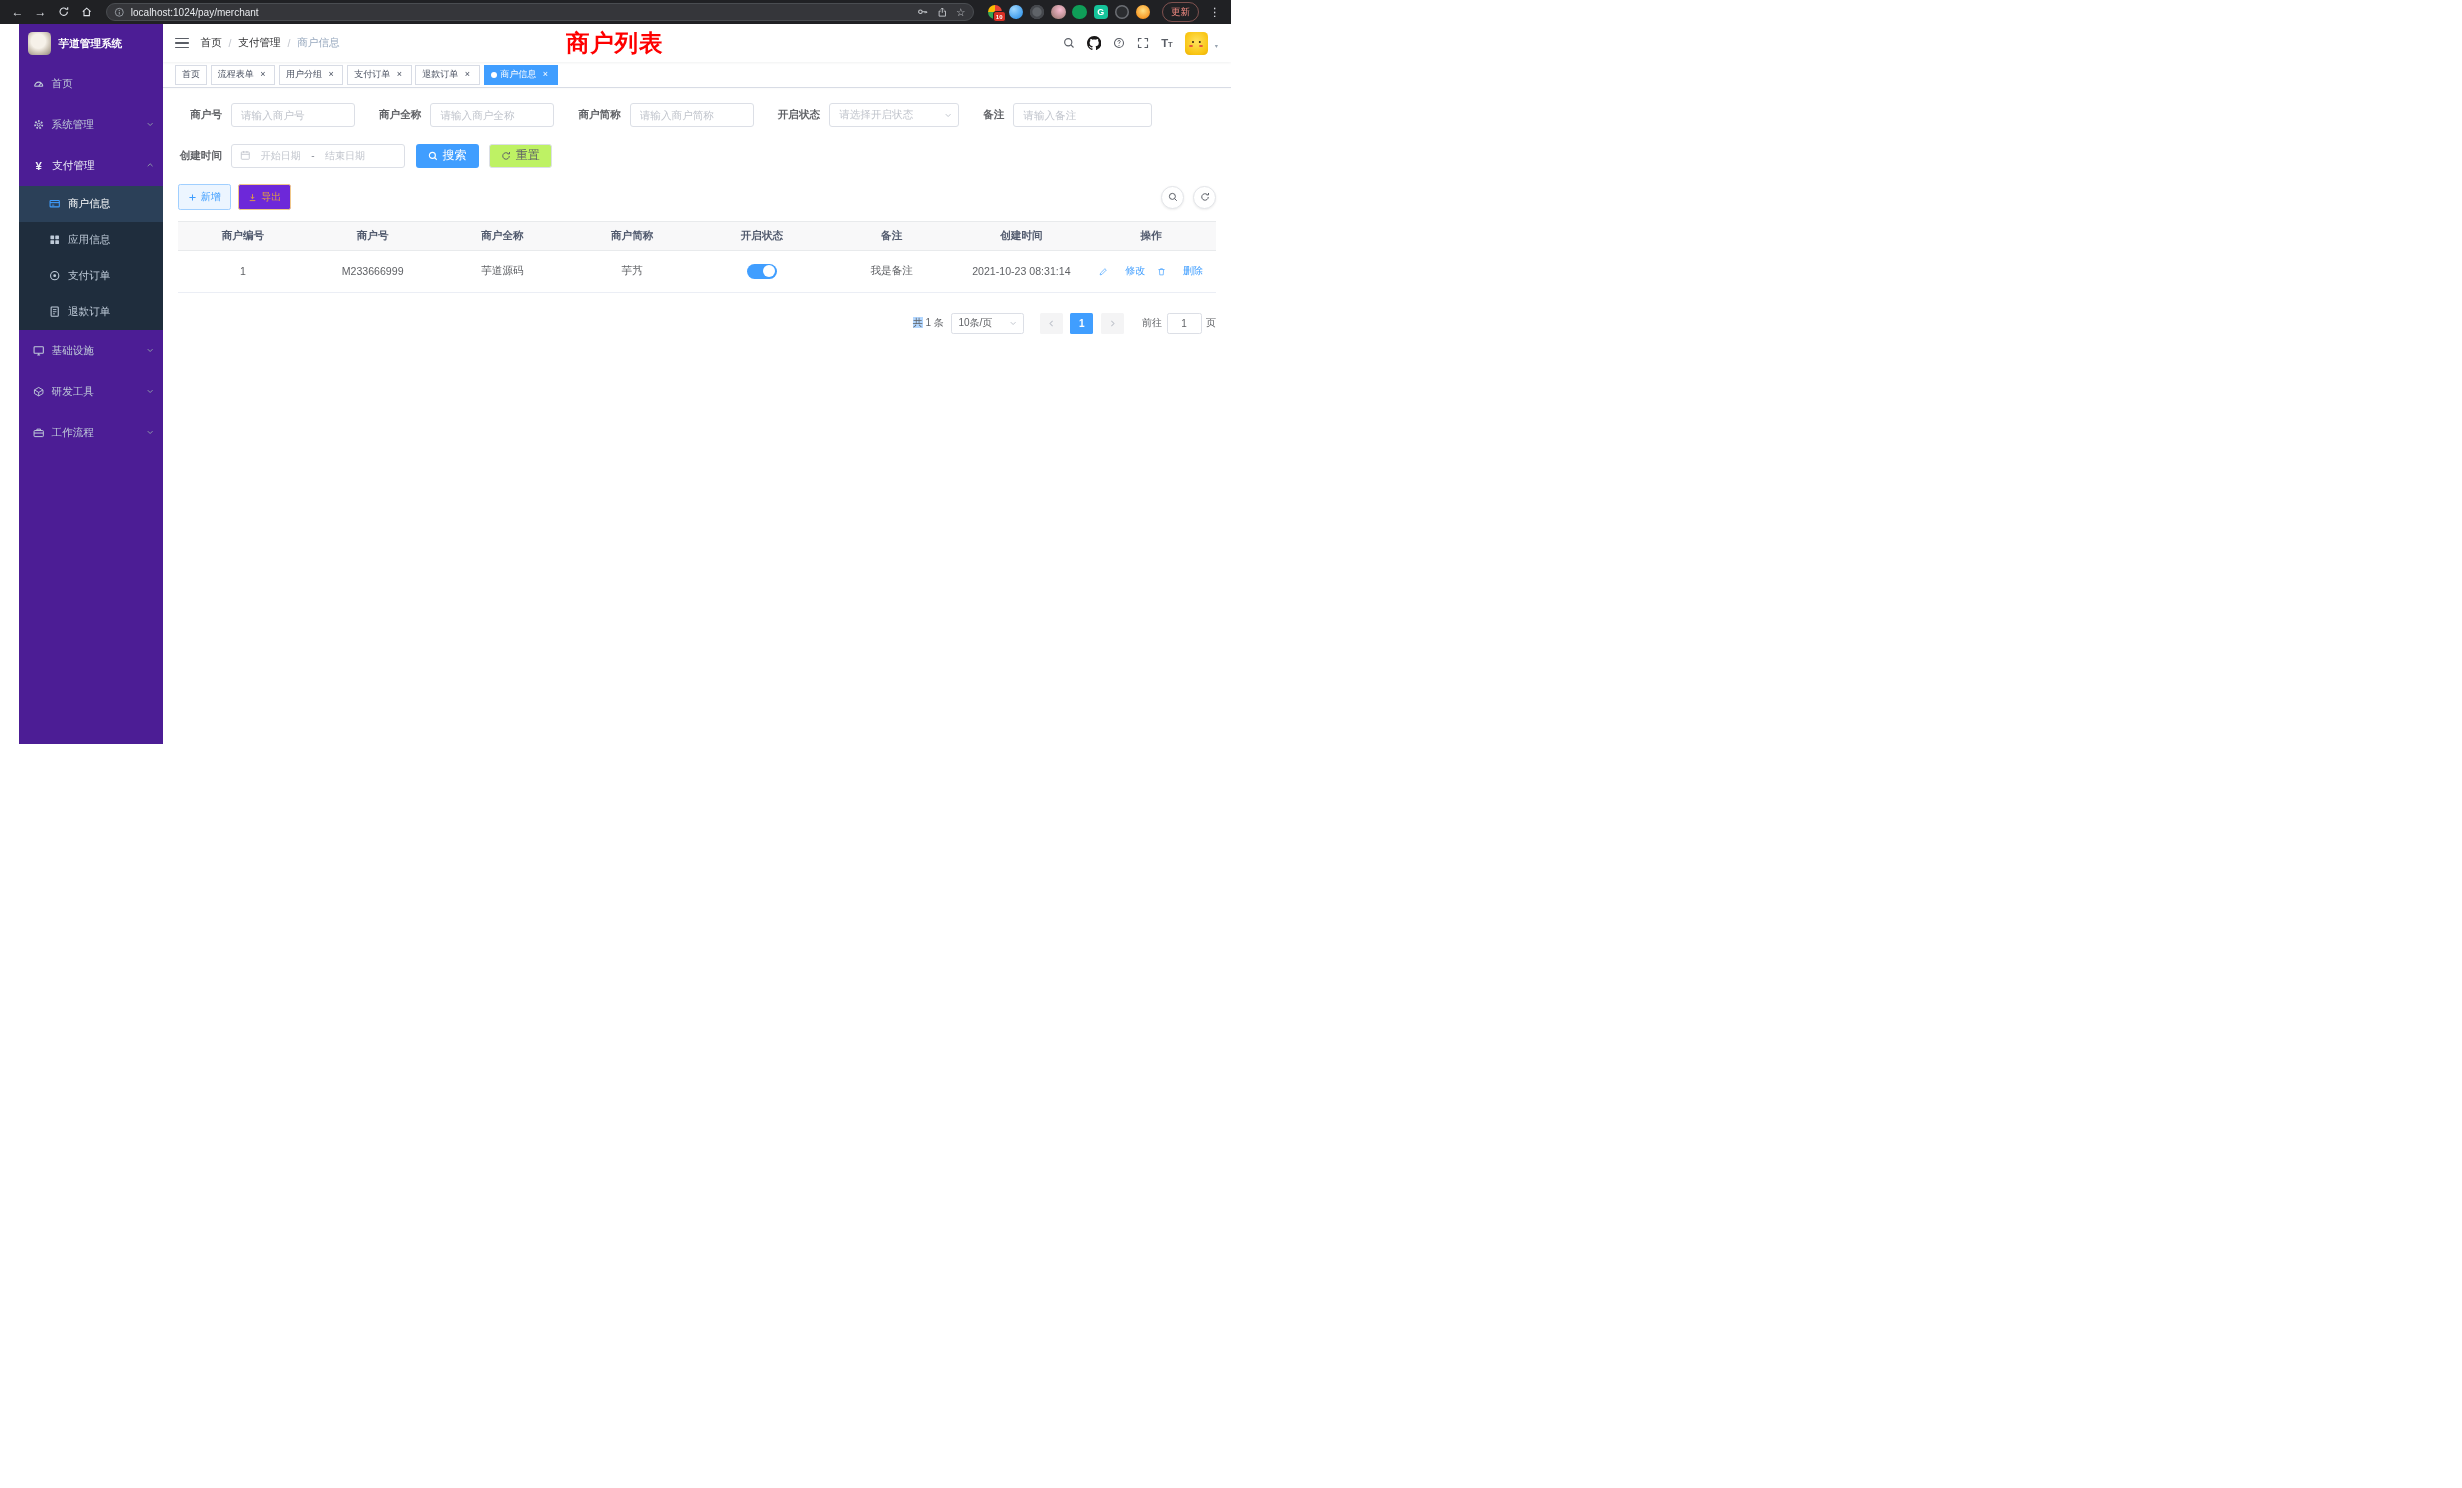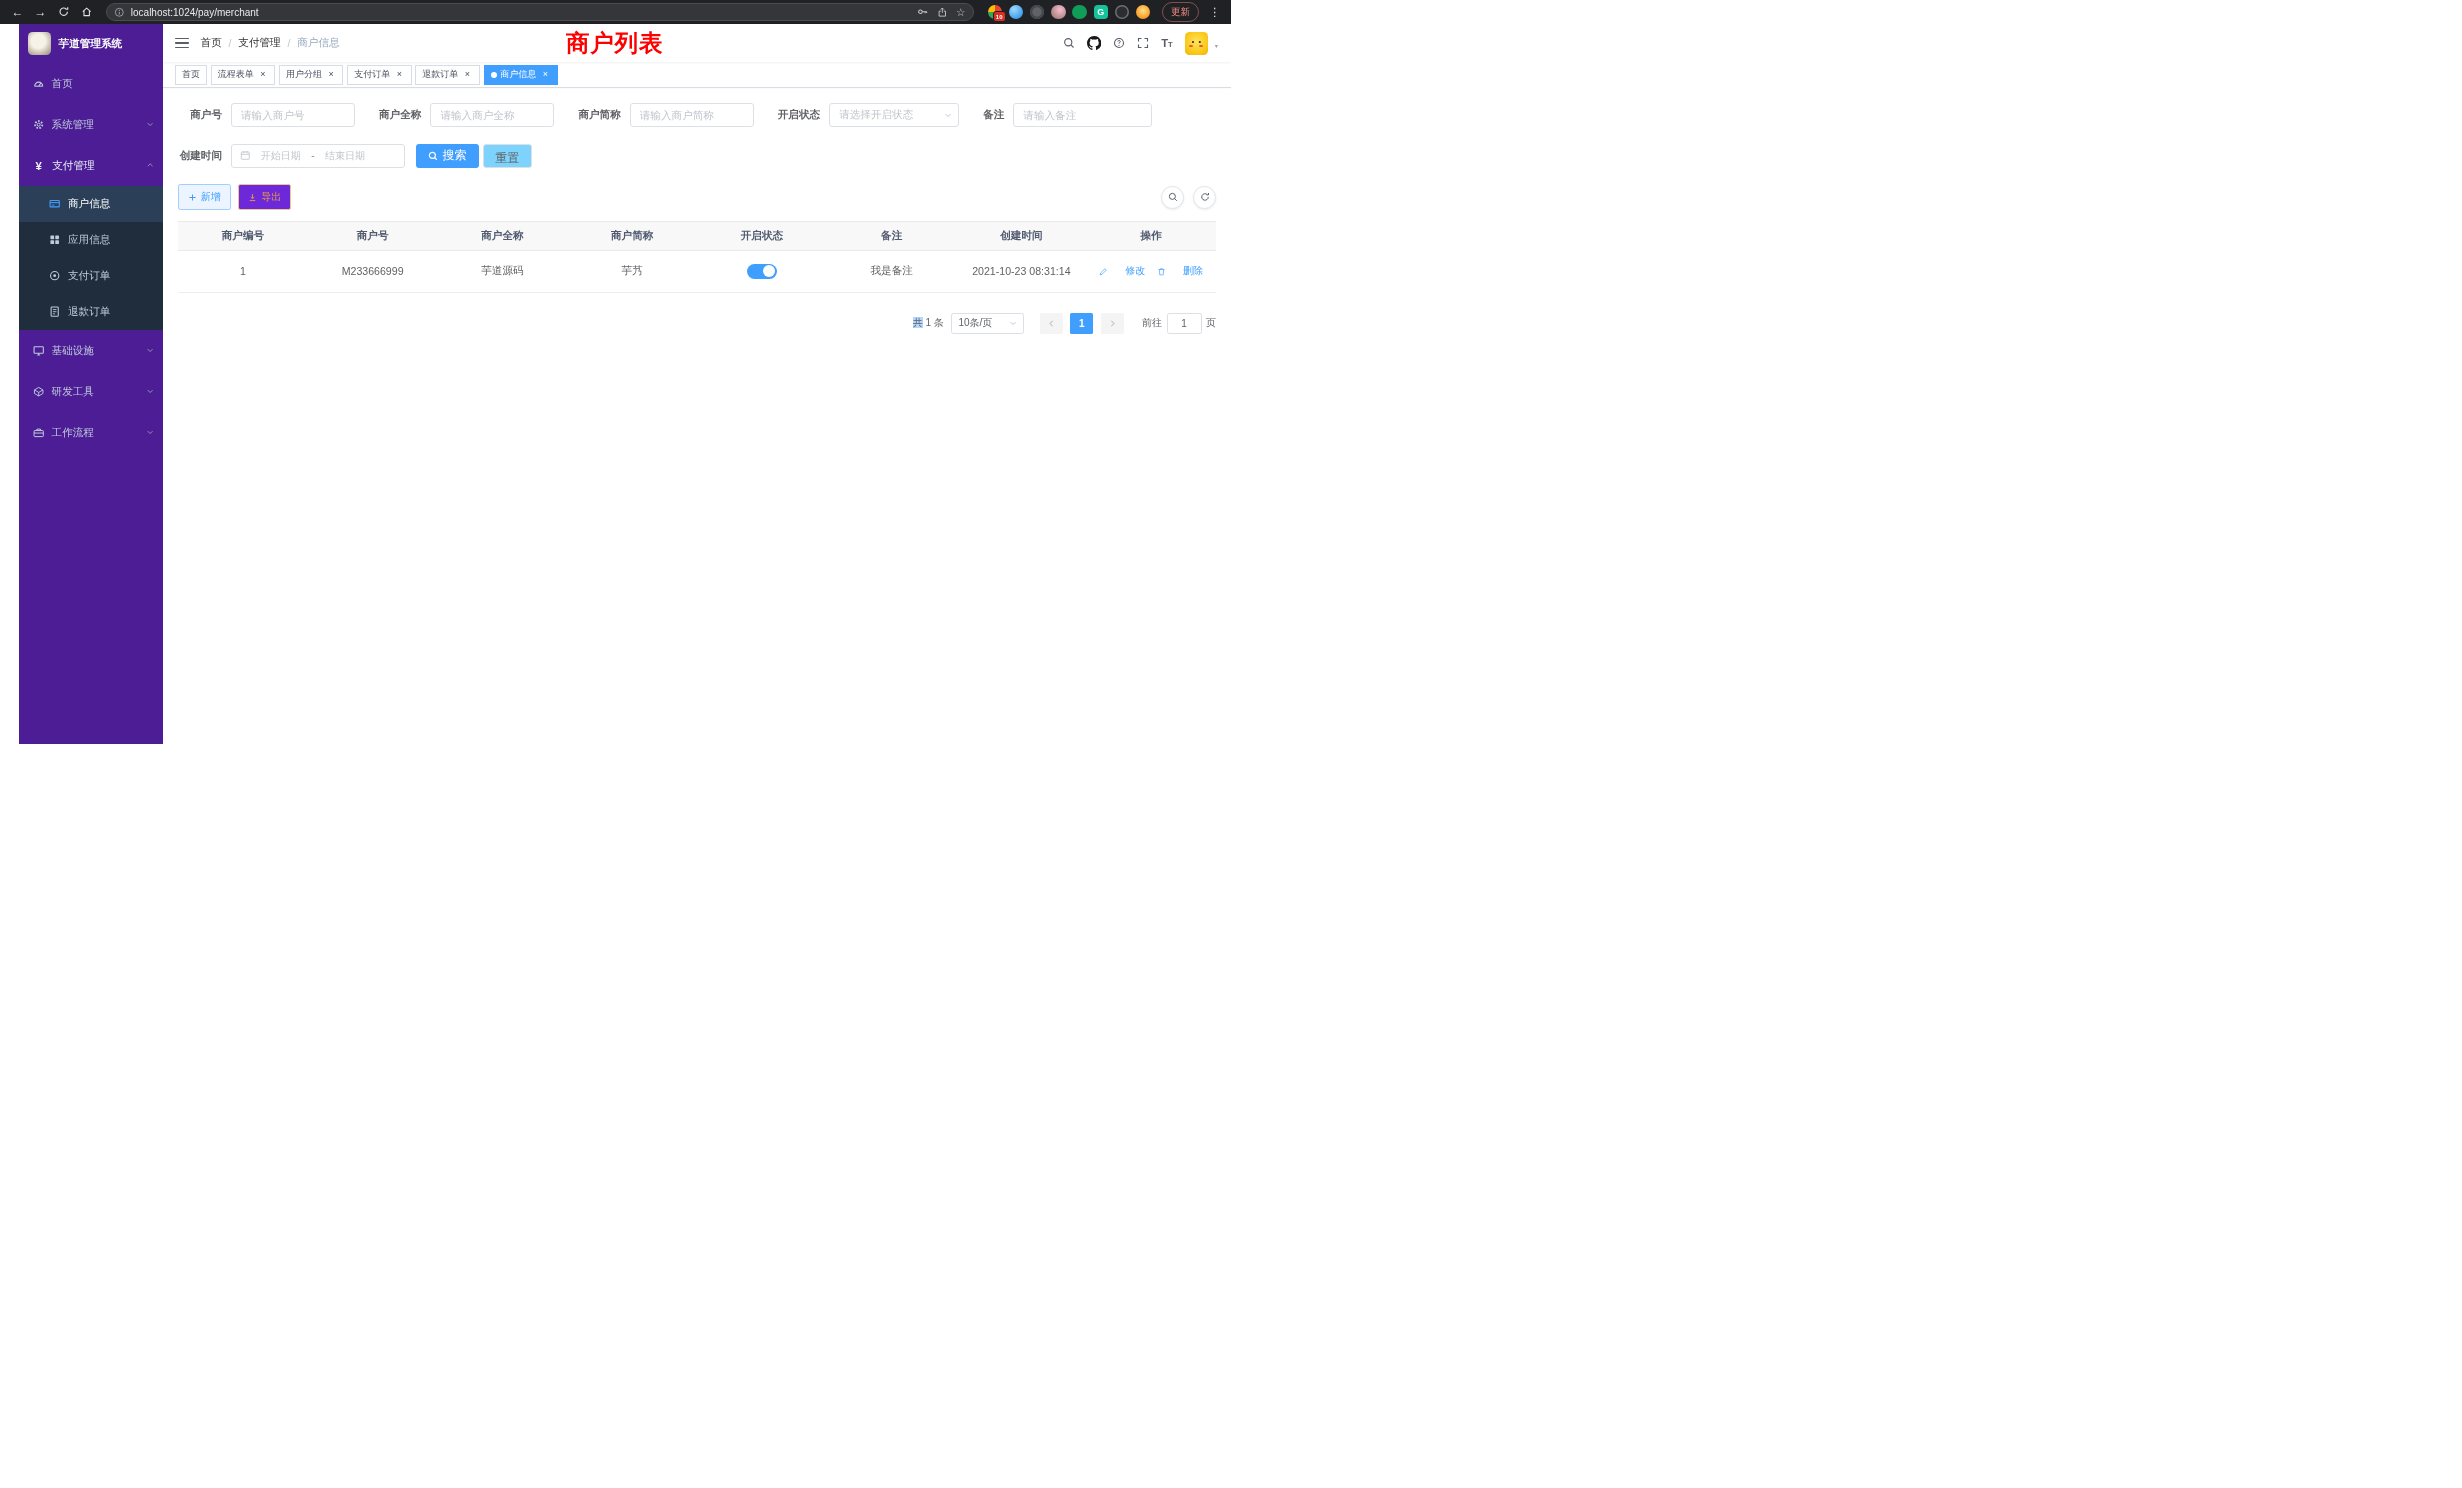--- a/index.html
+++ b/index.html
@@ -86,21 +86,21 @@
   .finput { width:124px; height:24px; border:0.8px solid #dcdfe6; border-radius:3px; padding:0 9px; font-size:10.6px; color:#606266; outline:none; background:#fff; font-family:inherit; }
   .finput::placeholder { color:#c0c4cc; }
   .finput.remark { width:139px; }
   .fselect { width:130px; height:24px; border:0.8px solid #dcdfe6; border-radius:3px; display:flex; align-items:center; justify-content:space-between; padding:0 6px 0 9px; color:#c0c4cc; font-size:10.6px; background:#fff; cursor:pointer; }
   .fdate { width:174px; height:24px; border:0.8px solid #dcdfe6; border-radius:3px; display:flex; align-items:center; padding:0 7.6px; gap:3px; color:#c0c4cc; background:#fff; }
   .fdate input { border:none; outline:none; width:55px; text-align:center; font-size:10px; color:#606266; font-family:inherit; background:transparent; }
   .fdate input::placeholder { color:#c0c4cc; }
   .fdate .sep { color:#8a8f99; font-size:10px; }
   .btn { display:inline-flex; align-items:center; gap:4.5px; height:24px; padding:0 11.4px; border-radius:3px; font-size:12px; cursor:pointer; border:0.8px solid transparent; font-family:inherit; }
   .btn-search { background:#409eff; color:#fff; margin-left:10.6px; }
-  .btn-reset { background:#7dd3fc; border-color:#dcdfe6; color:#606266; margin-left:4px;flex-direction:column; }
+  .btn-reset { background:#bef264; border-color:#dcdfe6; color:#606266; margin-left:10px; }
 
   .toolbar { display:flex; align-items:center; margin:1.5px 0 10.6px; }
   .btn-mini { height:21px; padding:12px 9px; font-size:10px; border-radius:2.3px; display:inline-flex; align-items:center; gap:3.8px; border:0.8px solid; cursor:pointer; font-family:inherit; }
   .btn-add { background:#ecf5ff; border-color:#a0cfff; color:#409eff; margin-right:7.6px; }
   .btn-export { background:#6d28d9; border-color:#f0c78a; color:#e6a23c; }
   .tool-right { margin-left:auto; display:flex; gap:9px; }
   .circle-btn { width:23px; height:23px; border-radius:50%; background:#fff; border:0.8px solid #e3e5e9; box-shadow:0 0.8px 2.3px rgba(0,0,0,.08); display:flex; align-items:center; justify-content:center; color:#5a5e66; cursor:pointer; }
 
   .tbl { width:100%; border-collapse:collapse; font-size:10.6px; table-layout:fixed; }
   .tbl th { height:29px; background:#f8f8f9; color:#515a6e; font-weight:700; border-top:0.8px solid #e8eaec; border-bottom:0.8px solid #e8eaec; text-align:center; }

